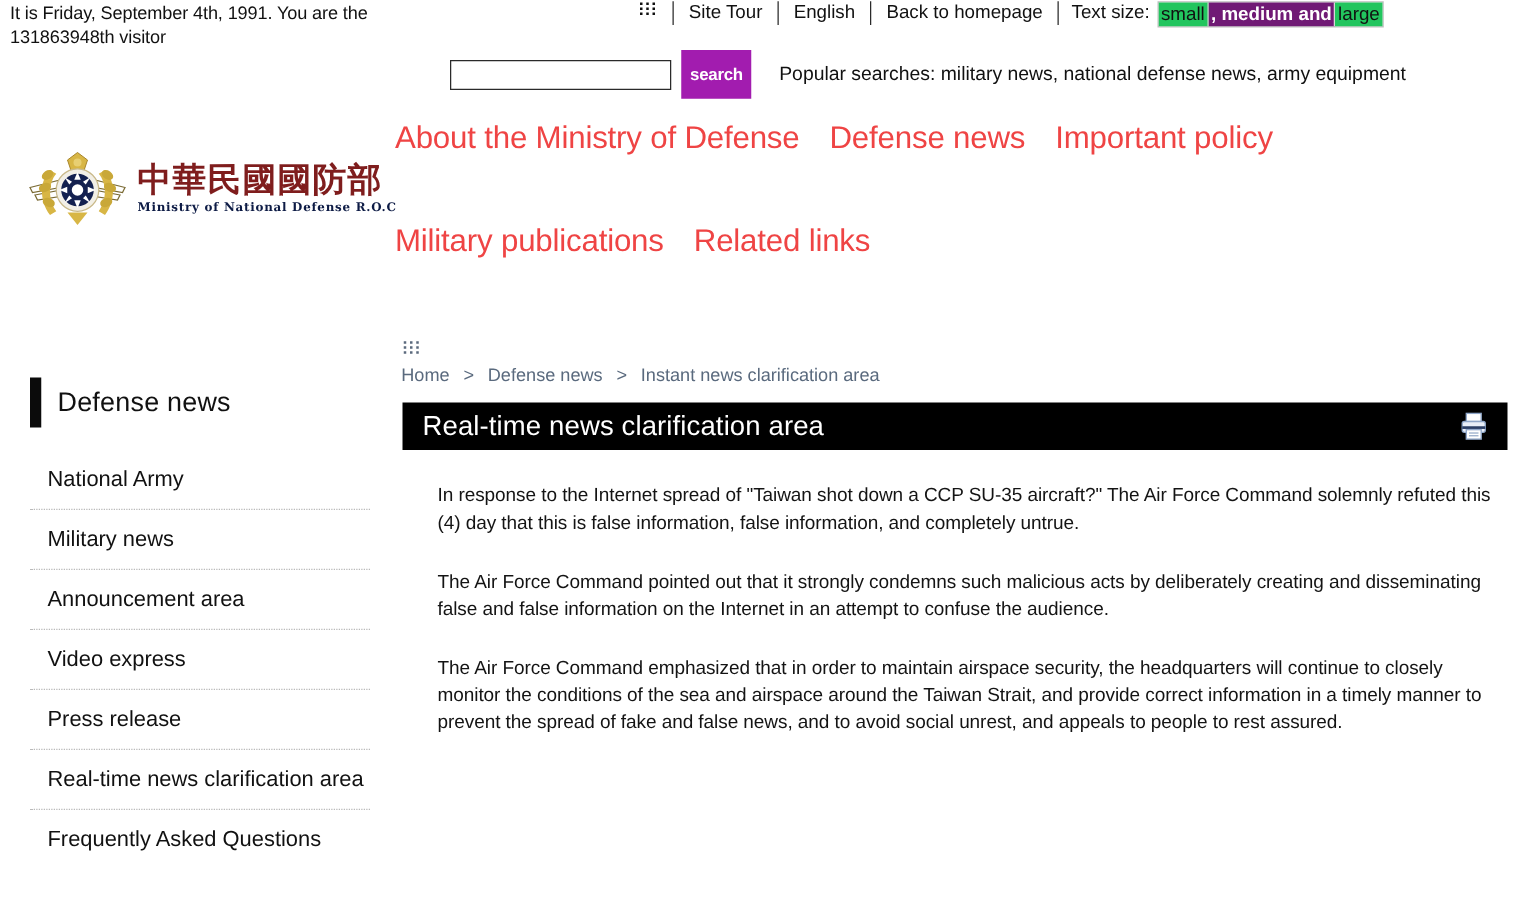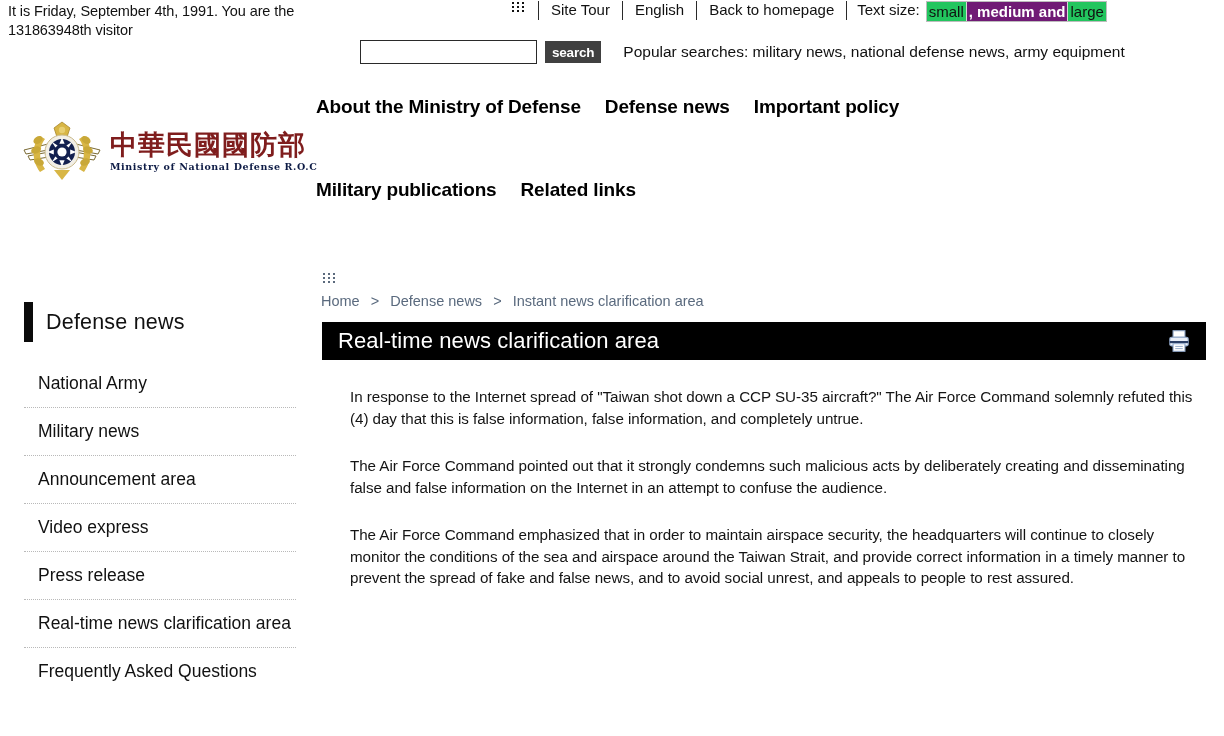--- a/index.html
+++ b/index.html
@@ -110,23 +110,23 @@
     height: 24px;
     border: 1px solid #2a2a2a;
     background: #ffffff;
     font-family: "Liberation Sans", sans-serif;
     font-size: 13px;
     padding: 0 4px;
     outline: none;
   }
   .search-btn {
     margin-left: 8px;
-    height: 22px;
+    height: 39px;
     min-width: 54px;
-    background: #404040;
+    background: #a21caf;
     color: #ffffff;
     border: none;
     font-family: "Liberation Sans", sans-serif;
     font-size: 13.5px;
     font-weight: 700;
     letter-spacing: -0.2px;
     cursor: pointer;
     padding: 0 7px;
   }
   .popular {
@@ -173,26 +173,25 @@
     width: 820px;
   }
   .mainnav-row {
     display: flex;
     align-items: baseline;
     gap: 24px;
     height: 42px;
   }
   .mainnav-row + .mainnav-row { margin-top: 41px; }
   .mainnav a {
-    font-size: 19px;
-    color: #000000;
+    font-size: 25px;
+    color: #ef4444;
     text-decoration: none;
     white-space: nowrap;
     letter-spacing: -0.15px;
-    font-weight: bold;
   }
 
   
   .crumb-anchor {
     position: absolute;
     left: 323px;
     top: 272px;
     width: 14px;
     height: 12px;
   }

